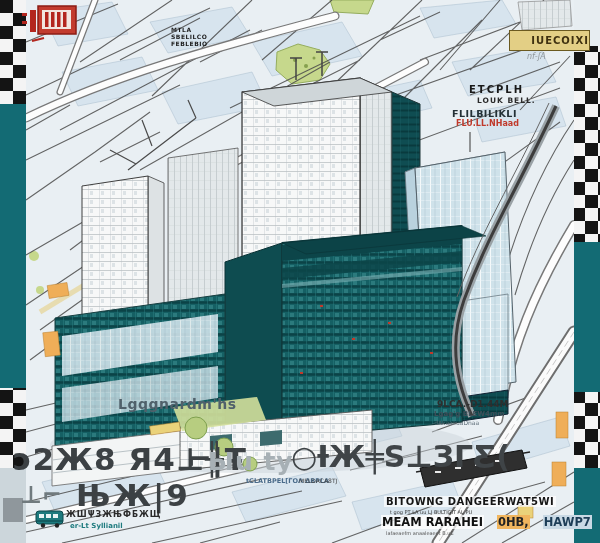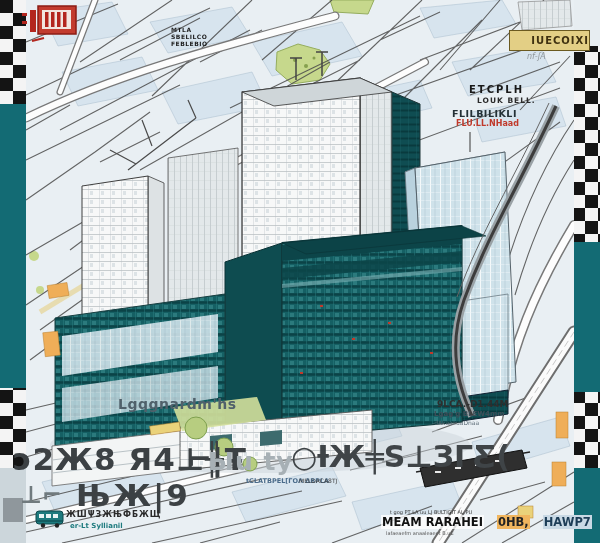--- a/index.html
+++ b/index.html
@@ -285,20 +285,21 @@
 <div class="lbl" id="c1b">⌐|</div>
 <div class="lbl" id="c1c">Ыu ty</div>
 <div class="lbl" id="c1d">○ƗЖ╪S⊥ЗГƸ(</div>
 <div class="lbl" id="c2a">⊥⌐</div>
 <div class="lbl" id="c2b">ЊЖ|9</div>
 <div class="lbl" id="csub">tCLATBPEL[ΓΟΛ ΔΒΡLA</div>
 
 <div class="lbl" id="bus1">ЖШΨЗЖЊФБЖЩ</div>
 <div class="lbl" id="bus2">er-Lt Syllianil</div>
 <div class="lbl" id="bmt">MELDACA8TJ</div>
+<div class="lbl" id="br1">BITOWNG DANGEERWAT5WI</div>
 <div class="lbl" id="br1s">t gog PT LA uu LJ BULTIGIT AL PU</div>
 <div class="lbl" id="br2">
   <span class="p1">MEAM RARAHEI</span>
   <span class="p2">0HB,</span>
   <span class="p3">HAWP7</span>
 </div>
 <div class="lbl" id="br2s">lafaeaefm anaaleaeet B.uE</div>
 
 </div>
 

